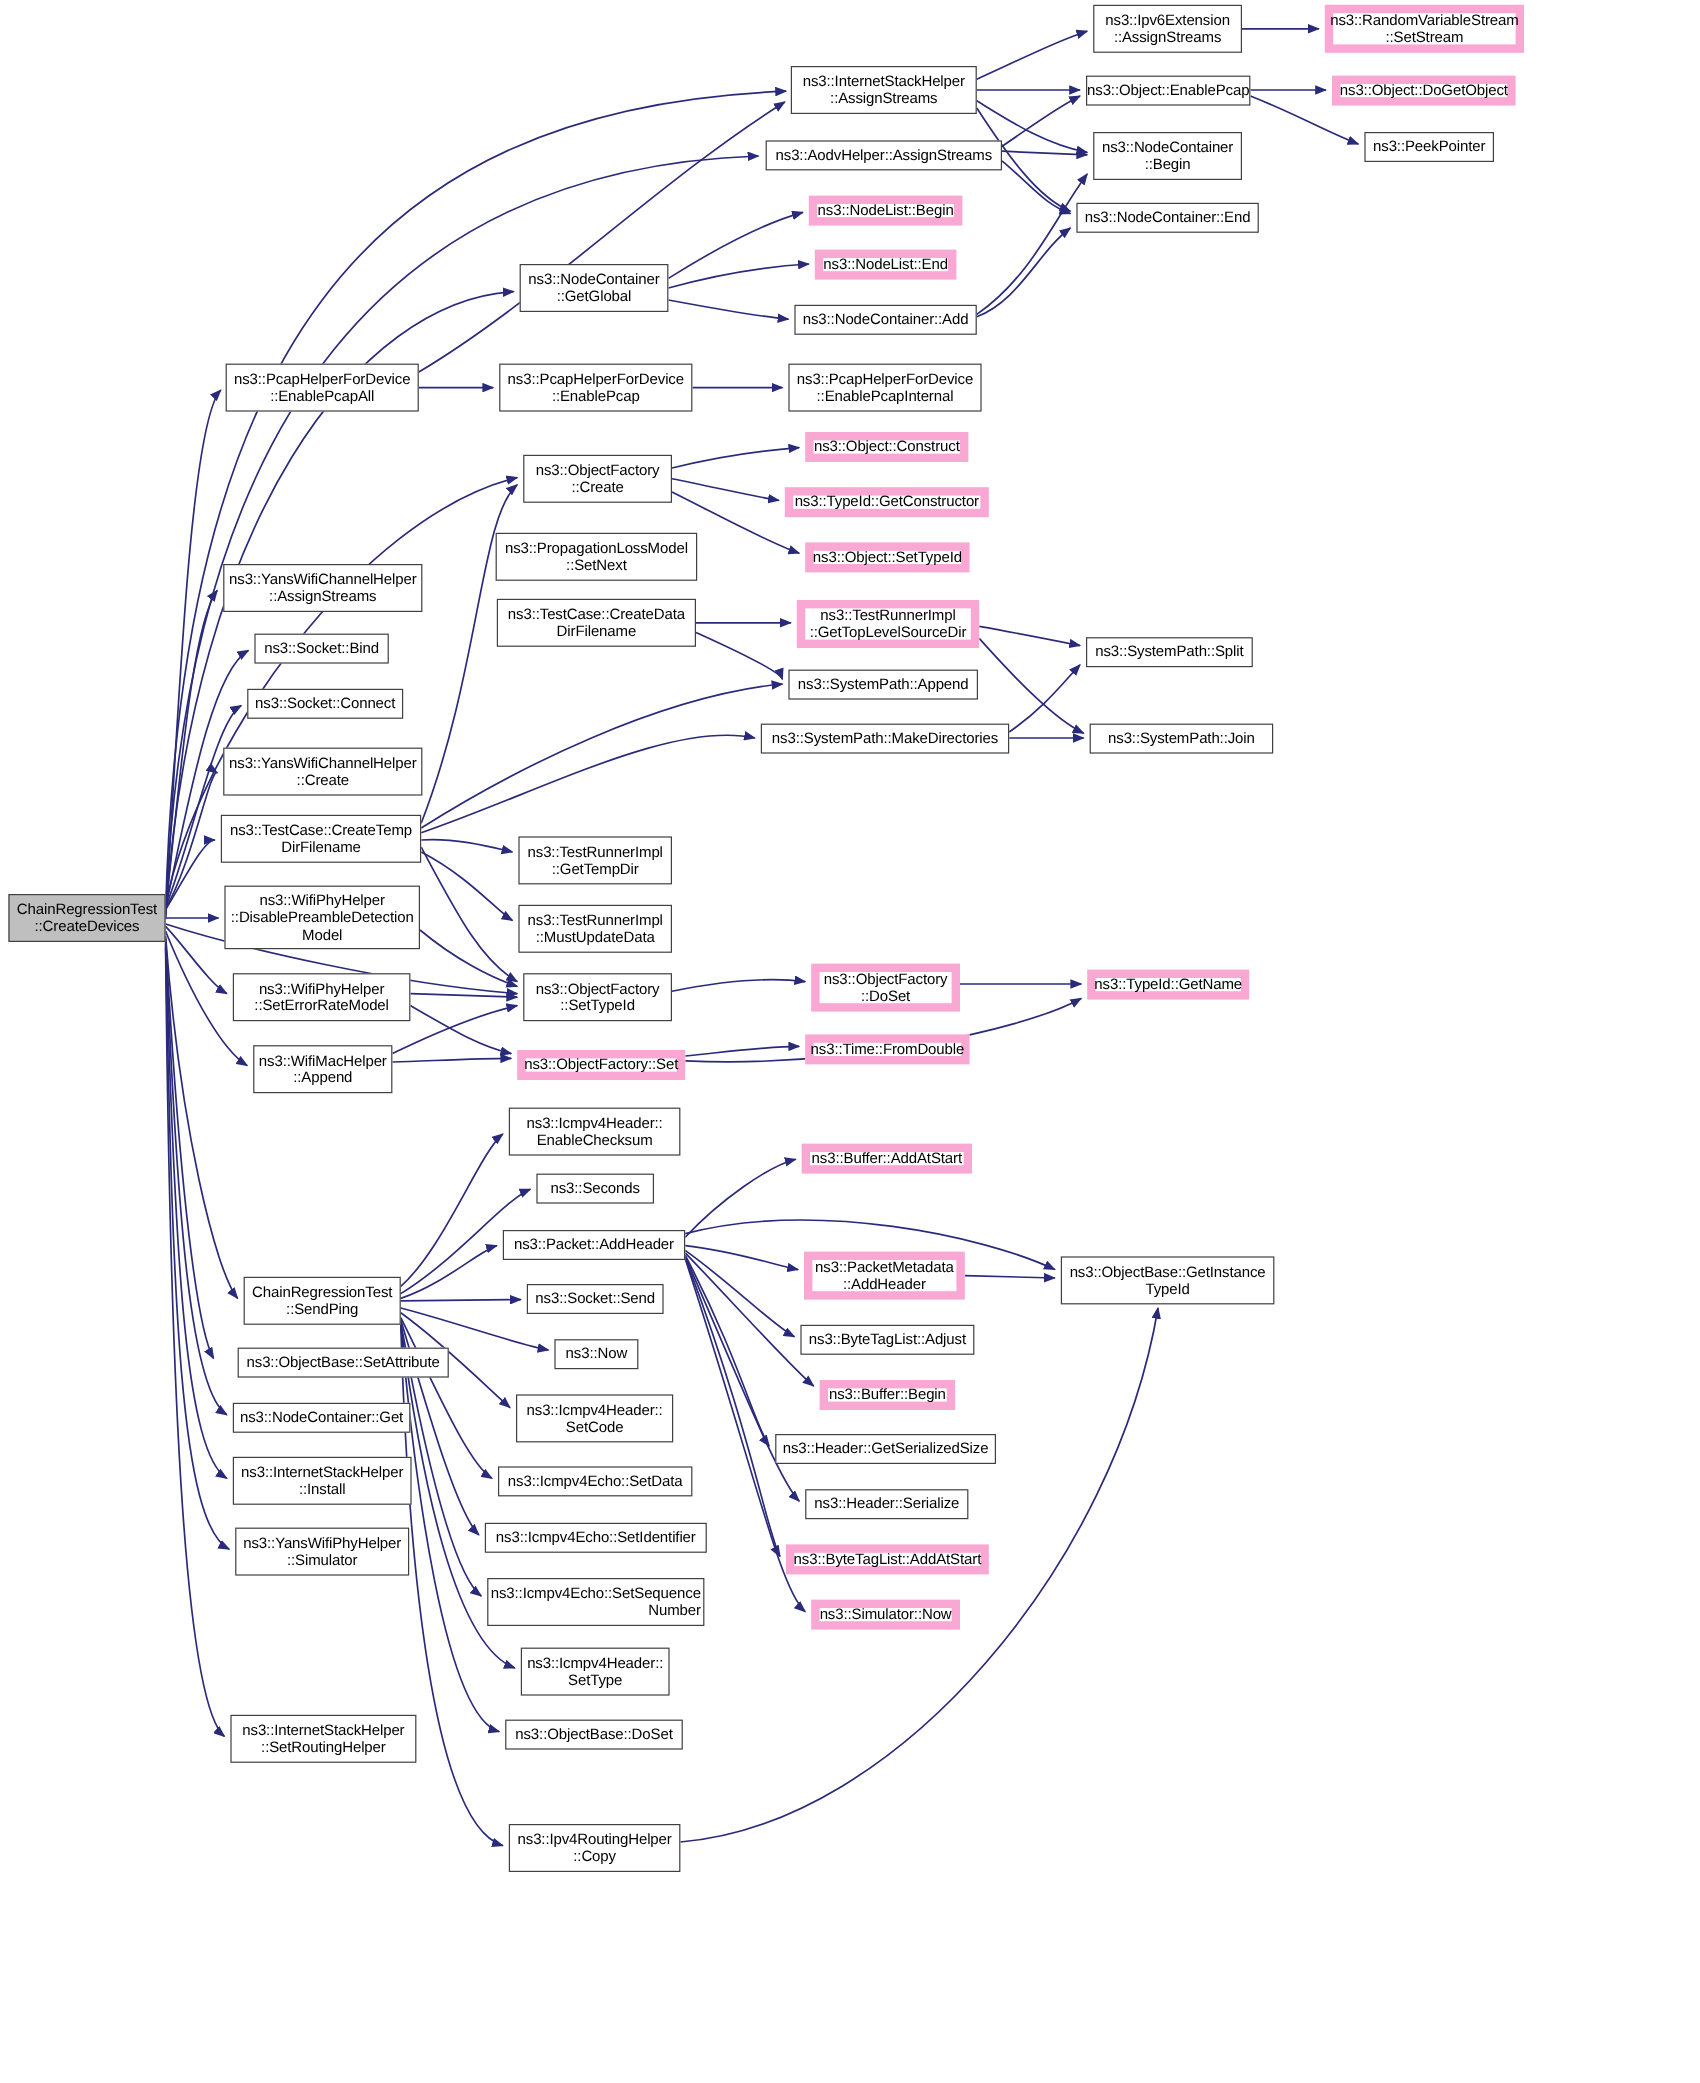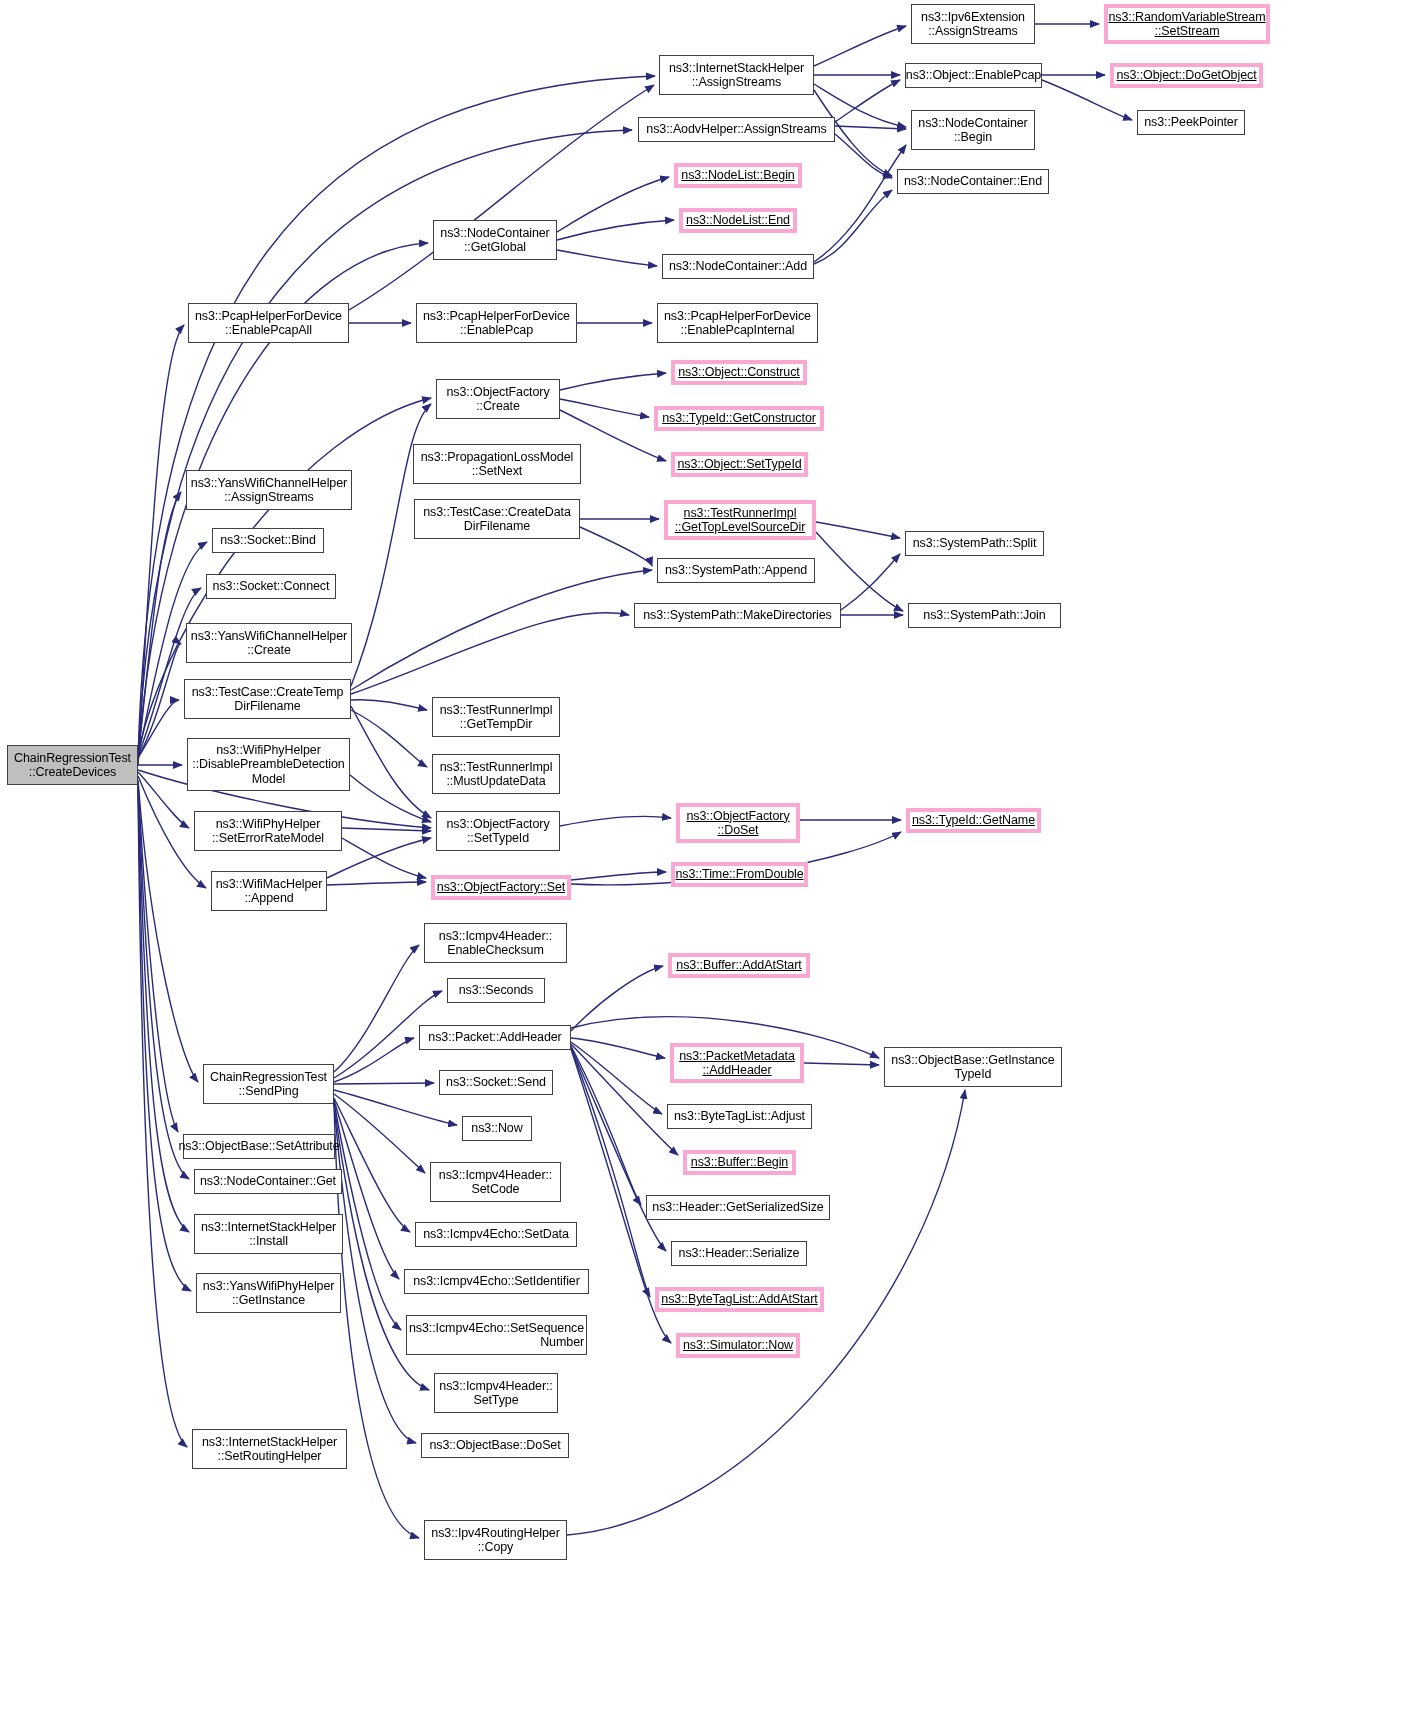--- a/index.html
+++ b/index.html
@@ -14,21 +14,21 @@
     font-size:12.5px;
     line-height:1.16;
     color:#000000;
     background:#ffffff;
     border:1px solid #404040;
     white-space:pre-line;
     padding:1px 3px;
     z-index:5;
     letter-spacing:-0.1px;
   }
-  .node.red{border:4px solid #f9a8d4;text-decoration:underline;}
+  .node.red{border:7px solid #f9a8d4;}
   .node.root{background:#bfbfbf;border:1px solid #404040;}
 </style>
 </head>
 <body>
 
 <div id="graph">
   <svg id="edges" viewBox="0 0 1417 1736" xmlns="http://www.w3.org/2000/svg">
     <defs>
       <marker id="ah" markerWidth="10" markerHeight="8" refX="9" refY="4" orient="auto" markerUnits="userSpaceOnUse">
         <path d="M0,0 L10,4 L0,8 z" fill="#2a2a7a"></path>
@@ -209,33 +209,33 @@
     <div class="node" style="left: 419px; top: 1025px; width: 152px; height: 25px;">ns3::Packet::AddHeader</div>
     <div class="node red" style="left: 670px; top: 1043px; width: 134px; height: 40px;">ns3::PacketMetadata
 ::AddHeader</div>
     <div class="node" style="left: 884px; top: 1047px; width: 178px; height: 40px;">ns3::ObjectBase::GetInstance
 TypeId</div>
     <div class="node" style="left: 203px; top: 1064px; width: 131px; height: 40px;">ChainRegressionTest
 ::SendPing</div>
     <div class="node" style="left: 439px; top: 1070px; width: 114px; height: 25px;">ns3::Socket::Send</div>
     <div class="node" style="left: 667px; top: 1104px; width: 145px; height: 25px;">ns3::ByteTagList::Adjust</div>
     <div class="node" style="left: 462px; top: 1116px; width: 70px; height: 25px;">ns3::Now</div>
-    <div class="node" style="left: 183px; top: 1123px; width: 152px; height: 25px; margin-top: 11px;">ns3::ObjectBase::SetAttribute</div>
+    <div class="node" style="left: 198px; top: 1123px; width: 176px; height: 25px;">ns3::ObjectBase::SetAttribute</div>
     <div class="node red" style="left: 683px; top: 1150px; width: 113px; height: 25px;">ns3::Buffer::Begin</div>
     <div class="node" style="left: 194px; top: 1169px; width: 148px; height: 25px;">ns3::NodeContainer::Get</div>
     <div class="node" style="left: 430px; top: 1162px; width: 131px; height: 40px;">ns3::Icmpv4Header::
 SetCode</div>
     <div class="node" style="left: 646px; top: 1195px; width: 184px; height: 25px;">ns3::Header::GetSerializedSize</div>
     <div class="node" style="left: 194px; top: 1214px; width: 149px; height: 40px;">ns3::InternetStackHelper
 ::Install</div>
     <div class="node" style="left: 415px; top: 1222px; width: 162px; height: 25px;">ns3::Icmpv4Echo::SetData</div>
     <div class="node" style="left: 671px; top: 1241px; width: 136px; height: 25px;">ns3::Header::Serialize</div>
     <div class="node" style="left: 404px; top: 1269px; width: 185px; height: 25px;">ns3::Icmpv4Echo::SetIdentifier</div>
     <div class="node" style="left: 196px; top: 1273px; width: 145px; height: 40px;">ns3::YansWifiPhyHelper
-::GetInstance</div>
+::Simulator</div>
     <div class="node red" style="left: 655px; top: 1287px; width: 169px; height: 25px;">ns3::ByteTagList::AddAtStart</div>
     <div class="node" style="left: 406px; top: 1315px; width: 181px; height: 40px; text-align: right;">ns3::Icmpv4Echo::SetSequence
 Number</div>
     <div class="node red" style="left: 676px; top: 1333px; width: 124px; height: 25px;">ns3::Simulator::Now</div>
     <div class="node" style="left: 434px; top: 1373px; width: 124px; height: 40px;">ns3::Icmpv4Header::
 SetType</div>
     <div class="node" style="left: 421px; top: 1433px; width: 148px; height: 25px;">ns3::ObjectBase::DoSet</div>
     <div class="node" style="left: 192px; top: 1429px; width: 155px; height: 40px;">ns3::InternetStackHelper
 ::SetRoutingHelper</div>
     <div class="node" style="left: 424px; top: 1520px; width: 143px; height: 40px;">ns3::Ipv4RoutingHelper

